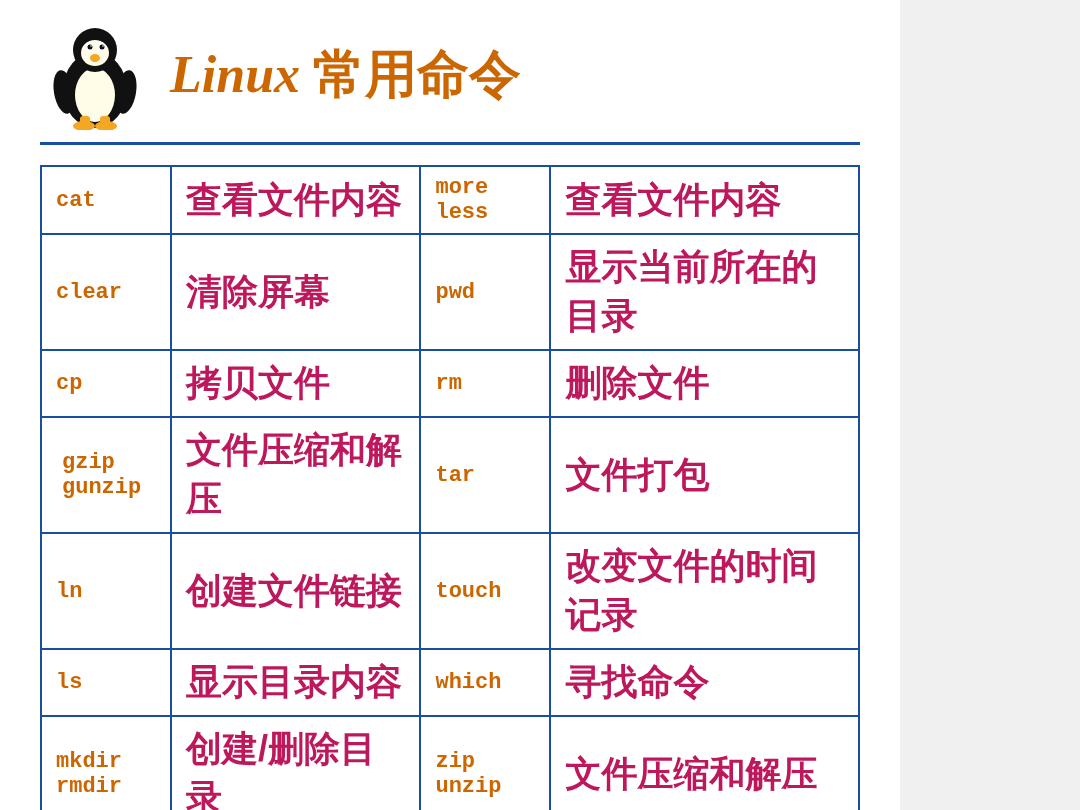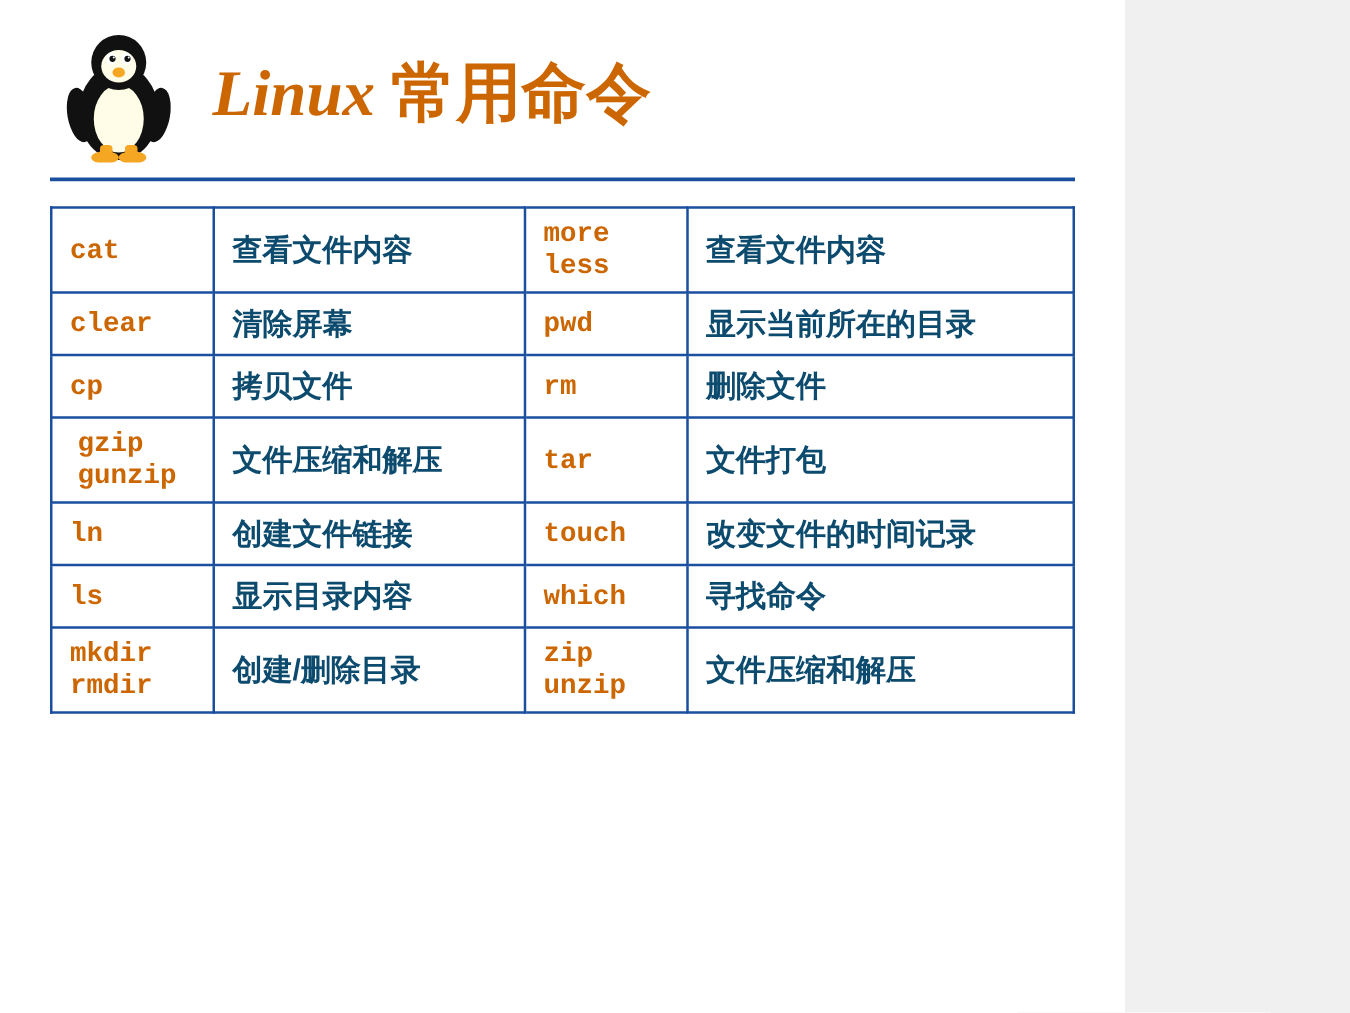--- a/index.html
+++ b/index.html
@@ -68,22 +68,22 @@
       color: #cc6600;
       font-family: 'Courier New', Courier, monospace;
       font-size: 22px;
       font-weight: bold;
       width: 130px;
       white-space: pre-line;
       margin-top: 26px;
     }
 
     .desc {
-      font-size: 24px;
-      color: #0c4a6e;
+      font-size: 36px;
+      color: #be185d;
       font-weight: bold;
     }
   </style>
 </head>
 <body>
 
 <div class="slide">
 
   <div class="header">
 

